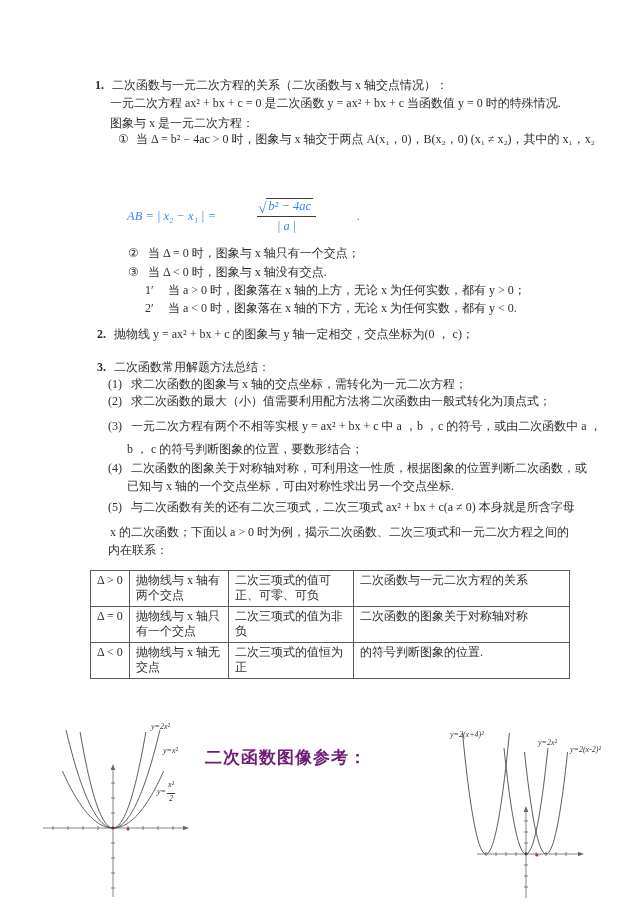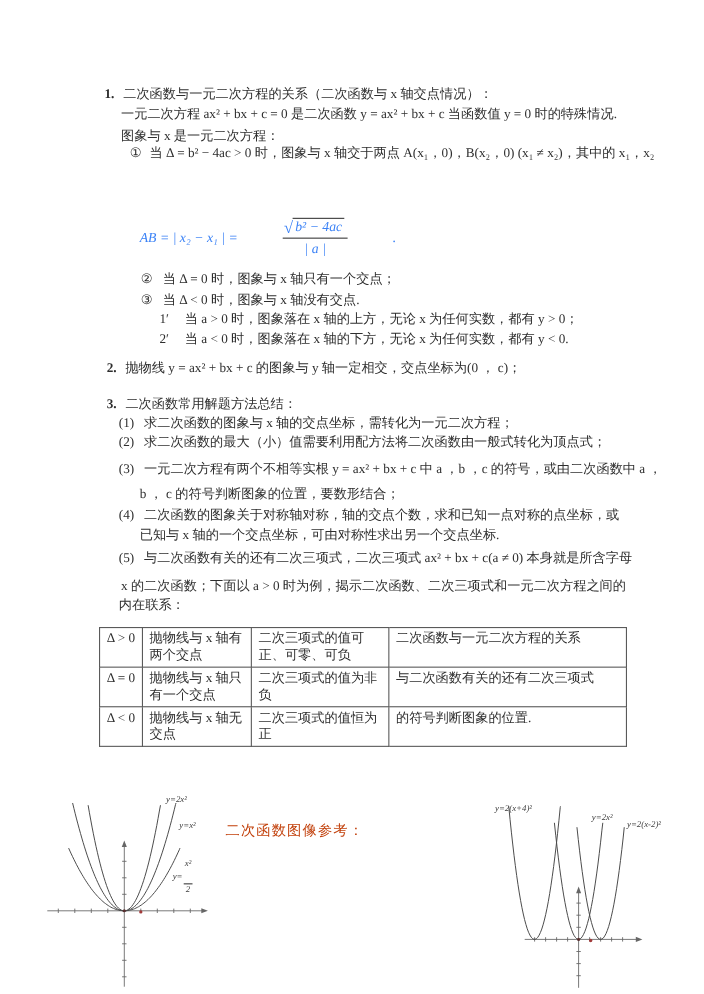--- a/index.html
+++ b/index.html
@@ -18,30 +18,30 @@
   .radicand{border-top:1px solid #3a3a3a;padding:0 2px;font-family:Liberation Serif, serif;}
   .frac .dn{padding-top:2px;}
   
   .dtable{position:absolute;left:90px;top:570px;border-collapse:collapse;table-layout:fixed;}
   .dtable td{
     border:1px solid #5a5a5a;font-size:12px;line-height:15px;
     padding:2px 6px;vertical-align:top;height:31px;white-space:normal;
   }
   
   .ref-title{
-    position:absolute;left:205px;top:746px;font-size:13px;font-weight:normal;
-    font-family:"Liberation Sans","DejaVu Sans",sans-serif;color:#c2410c;letter-spacing:1px;
+    position:absolute;left:205px;top:746px;font-size:17px;font-weight:bold;
+    font-family:"Liberation Sans","DejaVu Sans",sans-serif;color:#701a75;letter-spacing:1px;
   }
   .graph{position:absolute;}
   .glabel{
     position:absolute;font-size:8px;line-height:8px;font-style:italic;
     color:#3c3c3c;white-space:nowrap;font-family:"Liberation Serif","DejaVu Serif",serif;
   }
   .mfrac{display:inline-flex;flex-direction:column;align-items:center;vertical-align:middle;margin-left:1px;}
-  .mfrac .n{border-bottom:0.8px solid #3c3c3c;padding:0 1px 14px;}
+  .mfrac .n{border-bottom:0.8px solid #3c3c3c;padding:0 1px 4px;}
   .mfrac .d{padding-top:1px;}
 </style>
 </head>
 <body>
 
 <div class="page">
 
   <div class="t bold" style="left:95px;top:78px">1.</div>
   <div class="t" style="left:112px;top:78px">二次函数与一元二次方程的关系（二次函数与 x 轴交点情况）：</div>
   <div class="t" style="left:110px;top:96px">一元二次方程 ax² + bx + c = 0 是二次函数 y = ax² + bx + c 当函数值 y = 0 时的特殊情况.</div>
@@ -78,21 +78,21 @@
   <div class="t" style="left:114px;top:360px">二次函数常用解题方法总结：</div>
 
   <div class="t" style="left:108px;top:377px">(1)</div>
   <div class="t" style="left:131px;top:377px">求二次函数的图象与 x 轴的交点坐标，需转化为一元二次方程；</div>
   <div class="t" style="left:108px;top:394px">(2)</div>
   <div class="t" style="left:131px;top:394px">求二次函数的最大（小）值需要利用配方法将二次函数由一般式转化为顶点式；</div>
   <div class="t" style="left:108px;top:419px">(3)</div>
   <div class="t" style="left:131px;top:419px">一元二次方程有两个不相等实根 y = ax² + bx + c 中 a ，b ，c 的符号，或由二次函数中 a ，</div>
   <div class="t" style="left:127px;top:442px">b ， c 的符号判断图象的位置，要数形结合；</div>
   <div class="t" style="left:108px;top:461px">(4)</div>
-  <div class="t" style="left:131px;top:461px">二次函数的图象关于对称轴对称，轴的交点个数，求和已知一点对称的点坐标，或</div>
+  <div class="t" style="left:131px;top:461px">二次函数的图象关于对称轴对称，可利用这一性质，根据图象的位置判断二次函数，或</div>
   <div class="t" style="left:127px;top:479px">已知与 x 轴的一个交点坐标，可由对称性求出另一个交点坐标.</div>
   <div class="t" style="left:108px;top:500px">(5)</div>
   <div class="t" style="left:131px;top:500px">与二次函数有关的还有二次三项式，二次三项式 ax² + bx + c(a ≠ 0) 本身就是所含字母</div>
   <div class="t" style="left:110px;top:525px">x 的二次函数；下面以 a &gt; 0 时为例，揭示二次函数、二次三项式和一元二次方程之间的</div>
   <div class="t" style="left:108px;top:543px">内在联系：</div>
 
   <table class="dtable">
     <colgroup>
         <col style="width:39px">
         <col style="width:99px">
@@ -103,21 +103,21 @@
       <tr>
         <td>Δ &gt; 0</td>
         <td>抛物线与 x 轴有两个交点</td>
         <td>二次三项式的值可正、可零、可负</td>
         <td>二次函数与一元二次方程的关系</td>
       </tr>
       <tr>
         <td>Δ = 0</td>
         <td>抛物线与 x 轴只有一个交点</td>
         <td>二次三项式的值为非负</td>
-        <td>与二次函数有关的还有二次三项式</td>
+        <td>二次函数的图象关于对称轴对称</td>
       </tr>
       <tr>
         <td>Δ &lt; 0</td>
         <td>抛物线与 x 轴无交点</td>
         <td>二次三项式的值恒为正</td>
         <td>的符号判断图象的位置.</td>
       </tr>
     </tbody>
   </table>
 

